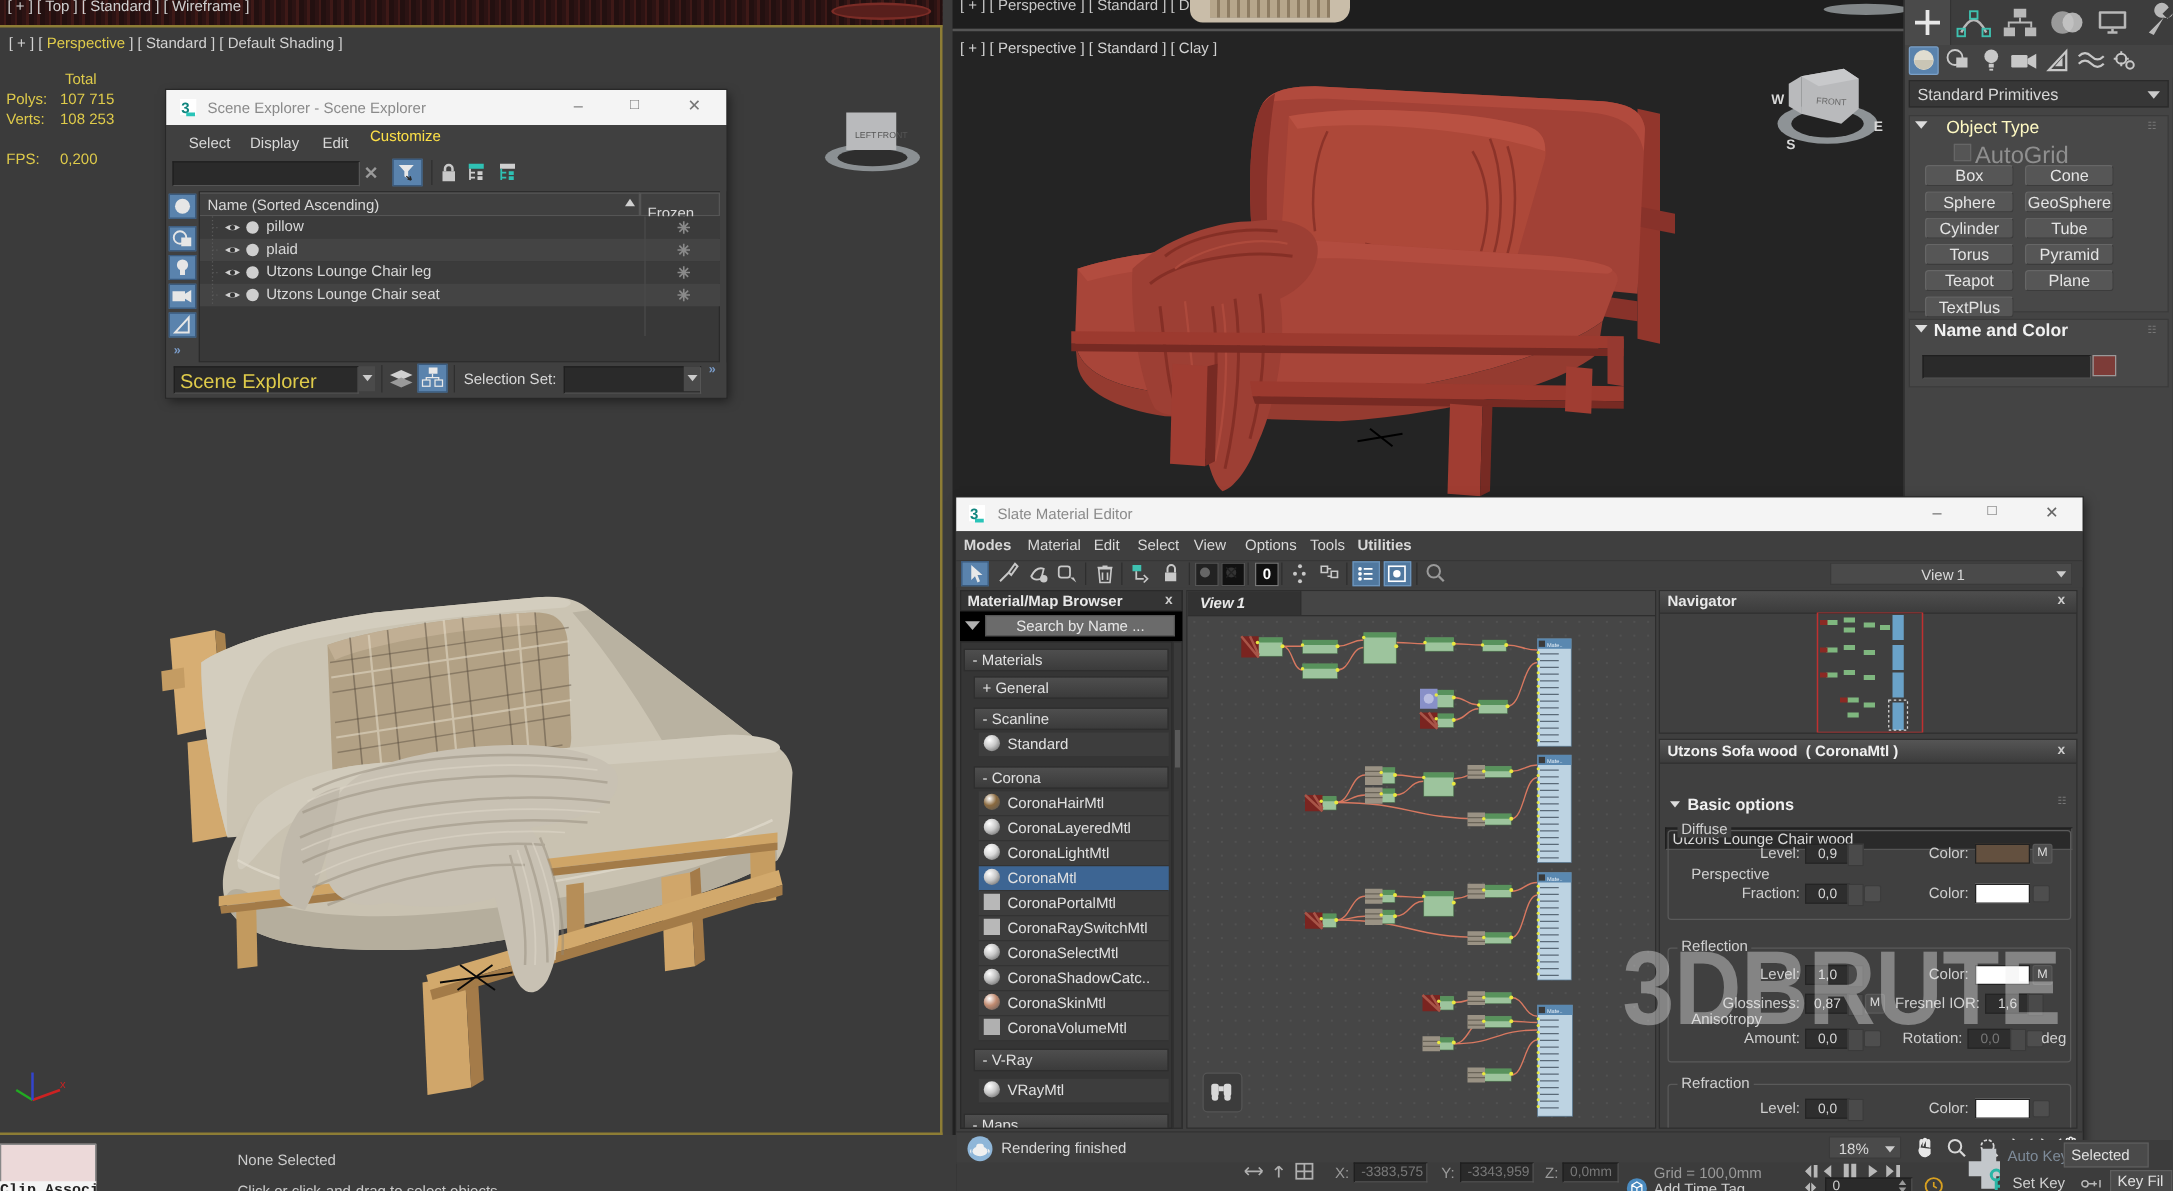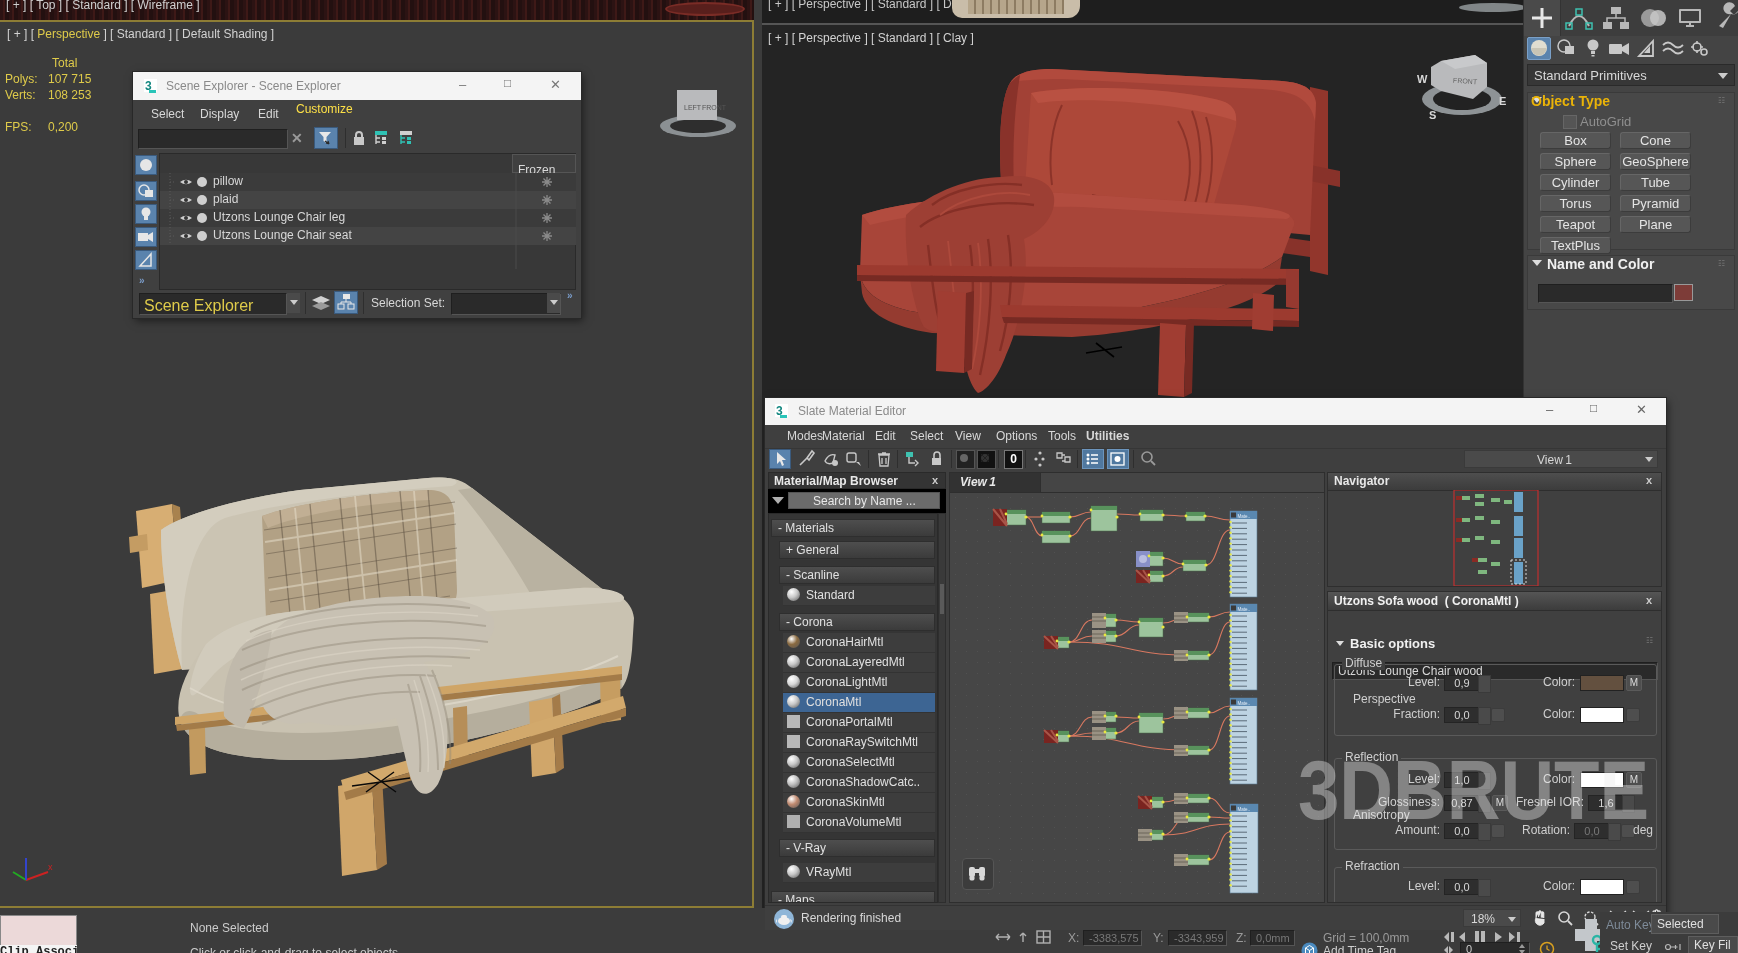--- a/index.html
+++ b/index.html
@@ -301,24 +301,24 @@
       </svg>
   </div>
 
   <div class="abs" style="left:3px;top:64px;width:208px;height:22px;background:#373737;border:1px solid #2a2a2a;box-sizing:border-box;">
     <div class="abs txt" style="left:6px;top:3px;color:#d8d8d8;font-size:13px;">Standard Primitives</div>
     <div class="abs" style="left:190px;top:8px;width:0;height:0;border-left:5px solid transparent;border-right:5px solid transparent;border-top:6px solid #ccc;"></div>
   </div>
 
   <div class="abs" style="left:3px;top:92px;width:208px;height:158px;background:#484848;border:1px solid #3a3a3a;box-sizing:border-box;">
     <div class="abs" style="left:4px;top:4px;width:0;height:0;border-left:5px solid transparent;border-right:5px solid transparent;border-top:6px solid #ddd;"></div>
-    <div class="abs" style="left:3px;top:0px;color:#eab308;font-size:14px;font-weight:bold;white-space:nowrap;">Object Type</div>
+    <div class="abs" style="left:29px;top:0px;color:#fef9c3;font-size:14px;font-weight:normal;white-space:nowrap;">Object Type</div>
     <div class="abs" style="left:190px;top:3px;color:#777;font-size:8px;letter-spacing:1px;">☷</div>
     <div class="abs" style="left:35px;top:22px;width:12px;height:12px;background:#555;border:1px solid #666;"></div>
-    <div class="abs" style="left:52px;top:21px;color:#8f8f8f;font-size:13px;">AutoGrid</div>
+    <div class="abs" style="left:52px;top:21px;color:#8f8f8f;font-size:19px;">AutoGrid</div>
     <div class="cpbtn" style="left:12px;top:39px;">Box</div>
       <div class="cpbtn" style="left:92px;top:39px;">Cone</div>
     <div class="cpbtn" style="left:12px;top:60px;">Sphere</div>
       <div class="cpbtn" style="left:92px;top:60px;">GeoSphere</div>
     <div class="cpbtn" style="left:12px;top:81px;">Cylinder</div>
       <div class="cpbtn" style="left:92px;top:81px;">Tube</div>
     <div class="cpbtn" style="left:12px;top:102px;">Torus</div>
       <div class="cpbtn" style="left:92px;top:102px;">Pyramid</div>
     <div class="cpbtn" style="left:12px;top:123px;">Teapot</div>
       <div class="cpbtn" style="left:92px;top:123px;">Plane</div>
@@ -400,20 +400,24 @@
           <polygon points="12,7 17,4 17,14 12,11" fill="#e6e6e6"></polygon>
         </svg></div>
     <div class="abs" style="left:2px;top:97px;width:22px;height:20px;background:#5a83ad;border:1px solid #3a5a7d;box-sizing:border-box;"><svg width="20" height="18" viewBox="0 0 20 18">
           <polygon points="4,15 15,15 15,3" fill="none" stroke="#e6e6e6" stroke-width="1.5"></polygon>
         </svg></div>
     <div class="abs" style="left:6px;top:122px;color:#7a9cc9;font-size:10px;font-weight:bold;">»</div>
   </div>
 
   <div class="abs" style="left:26px;top:81px;width:417px;height:137px;background:#383838;border:1px solid #2a2a2a;box-sizing:border-box;">
 
+    <div class="abs" style="left:0;top:0;width:352px;height:19px;background:#404040;border:1px solid #555;border-left:none;box-sizing:border-box;">
+      <div class="abs txt" style="left:6px;top:2px;color:#d8d8d8;">Name (Sorted Ascending)</div>
+      <div class="abs" style="left:340px;top:4px;width:0;height:0;border-left:4px solid transparent;border-right:4px solid transparent;border-bottom:6px solid #d0d0d0;"></div>
+    </div>
     <div class="abs" style="left:352px;top:0;width:64px;height:19px;background:#404040;border:1px solid #555;box-sizing:border-box;">
       <div class="abs txt" style="left:5px;top:8px;color:#d8d8d8;">Frozen</div>
     </div>
 
     <div class="abs serow" style="left:0;top:19px;width:416px;height:18px;background:#3b3b3b;"></div>
     <div class="abs serow" style="left:0;top:37px;width:416px;height:18px;background:#444444;"></div>
     <div class="abs serow" style="left:0;top:55px;width:416px;height:18px;background:#3b3b3b;"></div>
     <div class="abs serow" style="left:0;top:73px;width:416px;height:18px;background:#444444;"></div>
     <div class="abs rowlbl" style="left:53px;top:20px;">pillow</div>
     <div class="abs rowlbl" style="left:53px;top:38px;">plaid</div>
@@ -484,21 +488,21 @@
       <text x="1" y="11" font-size="12" font-weight="bold" fill="#11867f" font-family="Liberation Sans">3</text>
       <rect x="5" y="11" width="7" height="3" fill="#29c4b8"></rect>
     </svg>
     <div class="abs" style="left:33px;top:6px;font-size:12px;color:#8a8a8a;">Slate Material Editor</div>
     <div class="abs" style="left:781px;top:4px;color:#666;font-size:13px;">–</div>
     <div class="abs" style="left:825px;top:3px;color:#666;font-size:12px;">□</div>
     <div class="abs" style="left:871px;top:4px;color:#666;font-size:13px;">✕</div>
   </div>
 
   <div class="abs" style="left:0;top:27px;width:901px;height:23px;background:#3f3f3f;border-bottom:1px solid #363636;">
-    <div class="mitem" style="left:22px;top:4px;">Modes</div>
+    <div class="mitem" style="left:6px;top:4px;font-weight:bold;">Modes</div>
     <div class="mitem" style="left:57px;top:4px;">Material</div>
     <div class="mitem" style="left:110px;top:4px;">Edit</div>
     <div class="mitem" style="left:145px;top:4px;">Select</div>
     <div class="mitem" style="left:190px;top:4px;">View</div>
     <div class="mitem" style="left:231px;top:4px;">Options</div>
     <div class="mitem" style="left:283px;top:4px;">Tools</div>
     <div class="mitem" style="left:321px;top:4px;font-weight:bold;">Utilities</div>
   </div>
 
   <div class="abs" style="left:0;top:51px;width:901px;height:21px;background:#3f3f3f;">

